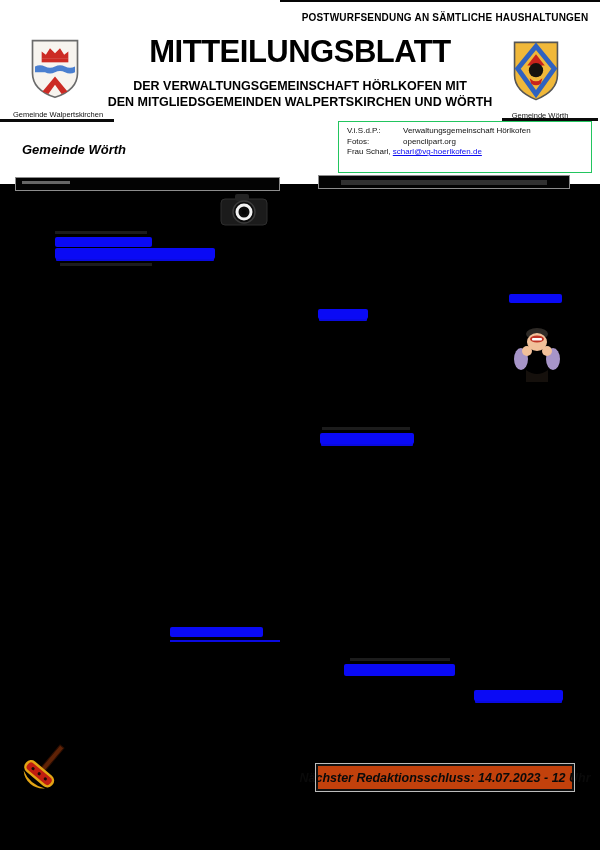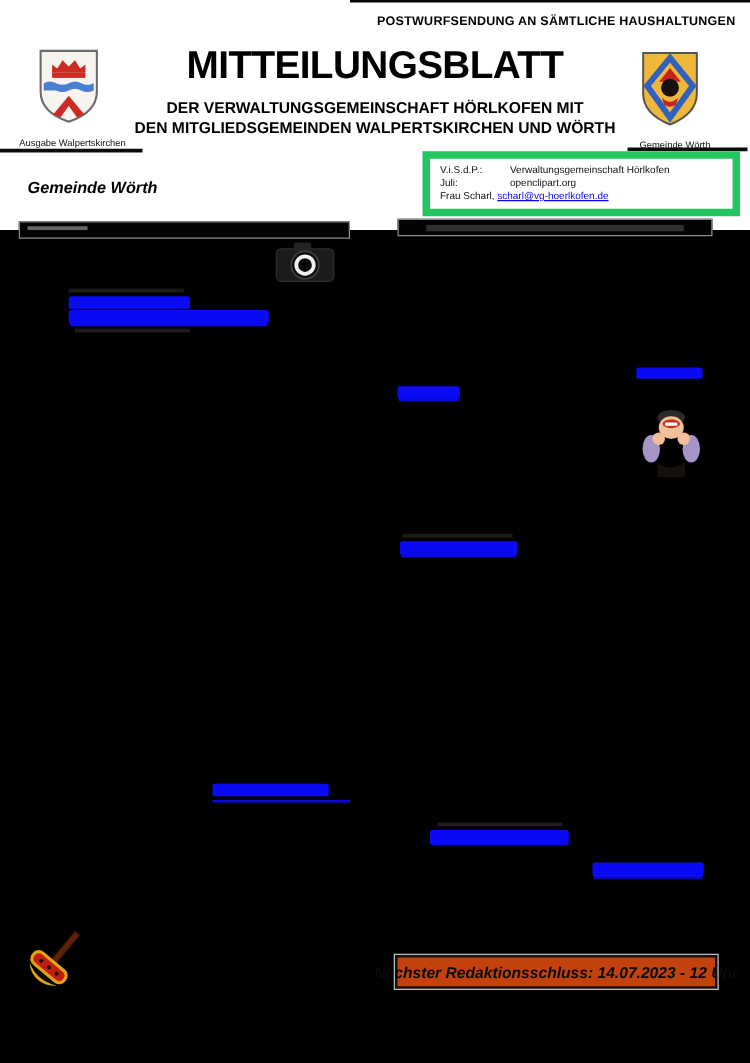--- a/index.html
+++ b/index.html
@@ -10,21 +10,21 @@
     text-decoration:underline;
   }
   .abs{position:absolute;}
   .center{text-align:center;}
   .postal{font-size:10px;font-weight:bold;letter-spacing:0.2px;}
   .title{font-size:31px;font-weight:bold;letter-spacing:-0.5px;}
   .subtitle{font-size:12.5px;font-weight:bold;}
   .caption{font-size:7.5px;color:#111;}
   .cap-line{background:#0a0a0a;}
   .issue-line{font-size:13px;font-weight:bold;font-style:italic;line-height:17px;}
-  .imprint-box{border:6px solid #22c55e;font-size:8px;line-height:10.5px;color:#111;
+  .imprint-box{border:1px solid #22c55e;font-size:8px;line-height:10.5px;color:#111;
     padding:4px 4px 0 8px;box-sizing:border-box;background:#fff;}
   .imprint-label{display:inline-block;width:56px;}
   .email-link{color:#0a0af0;text-decoration:underline;cursor:pointer;}
   .black-area{background:#000;}
   .stub-box{border:1px solid #8d8d8d;background:#030303;box-sizing:border-box;}
   .faint-bar{background:#303030;}
   .faint-bar2{background:#666;}
   .trace{background:#1c1c1c;}
   .blob{background:#0a0af5;border-radius:2px;cursor:pointer;}
   .blob.u{box-shadow:0 3px 0 -1px #0a0ae0;}
@@ -51,21 +51,21 @@
 
   <div class="abs" style="left:30px;top:38px;width:50px;height:62px;">
     <svg viewBox="0 0 60 74" width="50" height="62">
       <path d="M3,3 H57 V42 Q57,62 30,71 Q3,62 3,42 Z" fill="#f7f4ef" stroke="#6b6b6b" stroke-width="2"></path>
       <path d="M14,24 V16 L19,20 L24,12 L30,18 L36,12 L41,20 L46,16 V24 Z" fill="#cc2b24"></path>
       <rect x="14" y="24" width="32" height="5" fill="#cc2b24"></rect>
       <path d="M6,34 Q12,31 18,34 T30,34 T42,34 T54,34 L54,41 Q48,44 42,41 T30,41 T18,41 L6,41 Z" fill="#4a7fd0"></path>
       <path d="M30,46 L45,64 L38,67 L30,56 L22,67 L15,64 Z" fill="#cc2b24"></path>
     </svg>
   </div>
-  <div class="abs caption center" style="left:4px;top:110px;width:108px;">Ausgabe Walpertskirchen</div>
+  <div class="abs caption center" style="left:4px;top:110px;width:108px;">Gemeinde Walpertskirchen</div>
   <div class="abs cap-line" style="left:0;top:119px;width:114px;height:3px;"></div>
 
   <div class="abs" style="left:512px;top:40px;width:48px;height:62px;">
     <svg viewBox="0 0 60 78" width="48" height="62">
       <path d="M3,3 H57 V44 Q57,64 30,75 Q3,64 3,44 Z" fill="#f0b83a" stroke="#555" stroke-width="2"></path>
       <path d="M30,8 L53,36 L30,68 L7,36 Z" fill="none" stroke="#2f62c0" stroke-width="6"></path>
       <path d="M30,18 L41,32 H19 Z" fill="#c8231c"></path>
       <circle cx="30" cy="38" r="9" fill="#17120e"></circle>
       <path d="M22,48 Q30,56 38,48 L36,55 Q30,59 24,55 Z" fill="#c8231c"></path>
     </svg>
@@ -75,21 +75,21 @@
 
   <div class="abs" style="left:22px;top:141px;">
     <div class="issue-line">Gemeinde Wörth</div>
   </div>
 
   <div class="abs imprint-box" style="left:338px;top:121px;width:254px;height:52px;">
     <div>
       <span class="imprint-label">V.i.S.d.P.:</span><span>Verwaltungsgemeinschaft Hörlkofen</span>
     </div>
     <div>
-      <span class="imprint-label">Juli:</span><span>openclipart.org</span>
+      <span class="imprint-label">Fotos:</span><span>openclipart.org</span>
     </div>
     <div>
       <span>Frau Scharl, </span><span class="email-link">scharl@vg-hoerlkofen.de</span>
     </div>
   </div>
 
   <div class="abs black-area" style="left:0;top:184px;width:600px;height:666px;"></div>
 
   <div class="abs stub-box" style="left:15px;top:177px;width:265px;height:14px;">
     <div class="faint-bar2" style="position:absolute;left:6px;top:3px;width:48px;height:3px;"></div>

